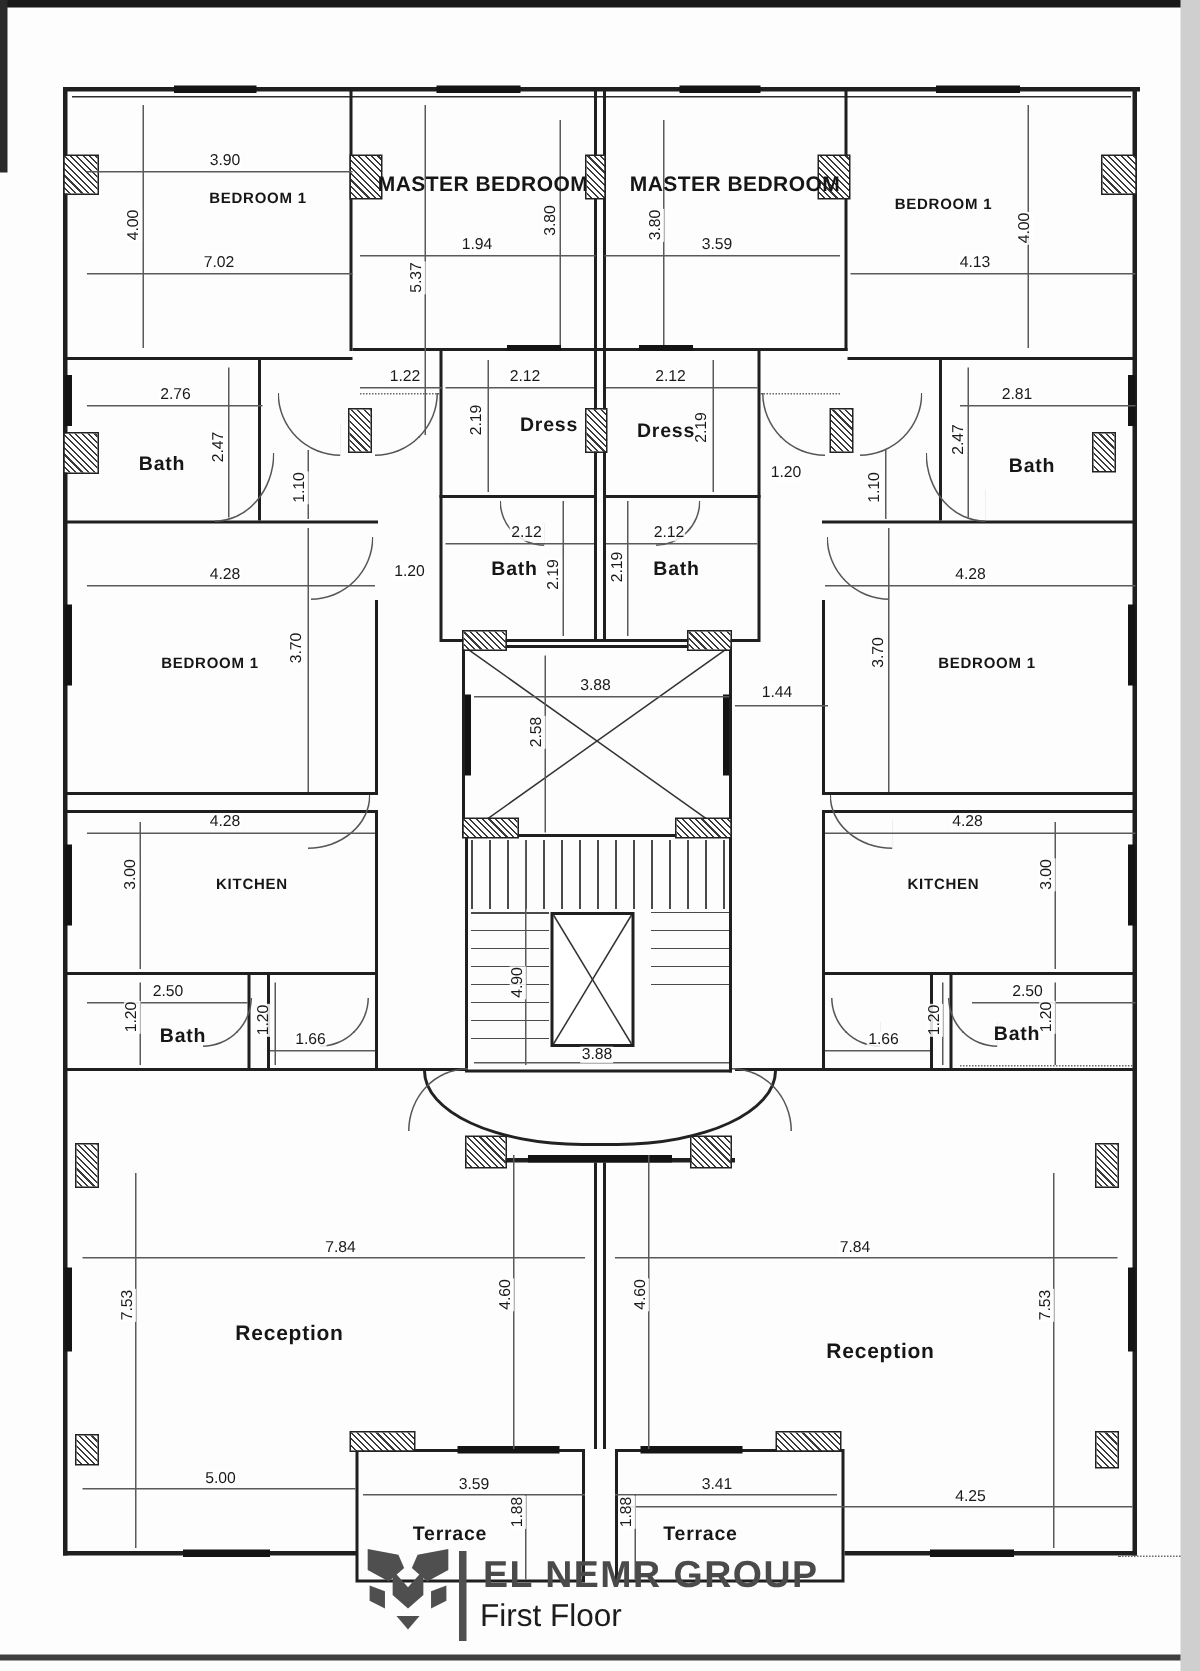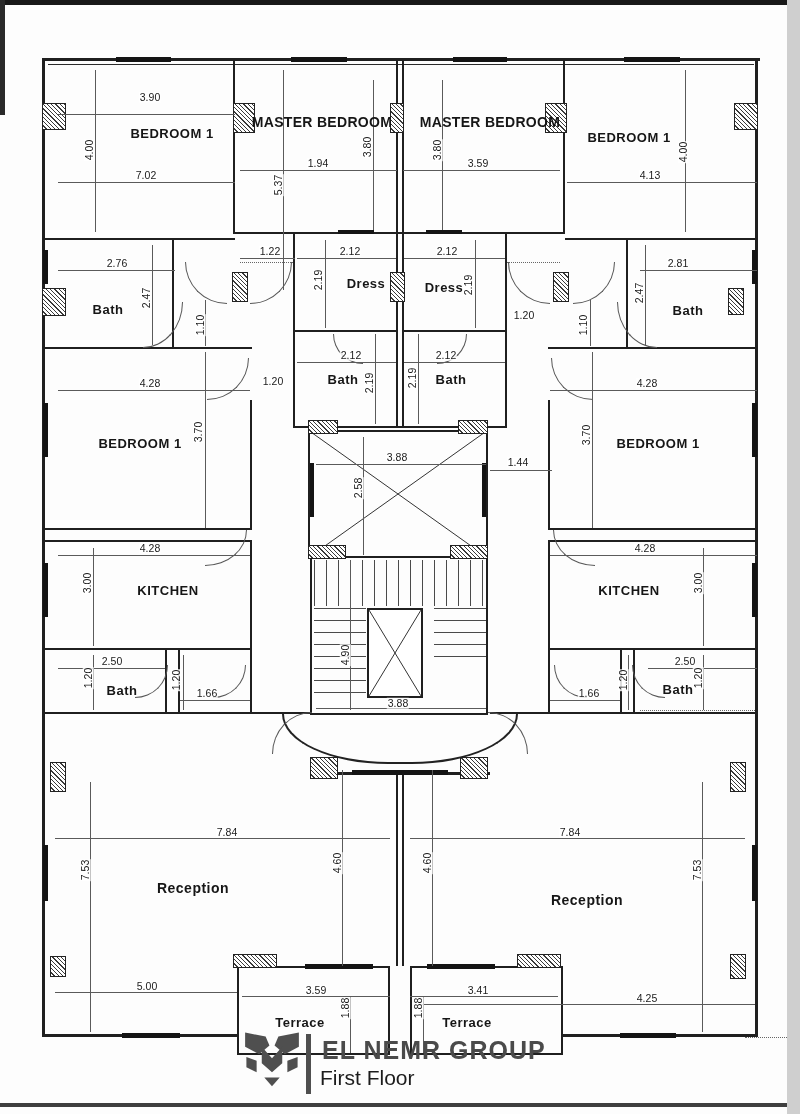--- a/index.html
+++ b/index.html
@@ -19,21 +19,21 @@
   .a-br{border-right:1.3px solid #555;border-bottom:1.3px solid #555;border-bottom-right-radius:100% 100%;}
   .treads-v{position:absolute;background:repeating-linear-gradient(90deg,#4a4a4a 0 1px,transparent 1px 12px);}
   .treads-h{position:absolute;background:repeating-linear-gradient(180deg,#4a4a4a 0 1px,transparent 1px 12px);}
   .box{position:absolute;border:2px solid #1f1f1f;box-sizing:border-box;}
   .arch{position:absolute;border:2px solid #222;border-top:none;box-sizing:border-box;
         border-bottom-left-radius:45% 100%;border-bottom-right-radius:45% 100%;}
   
   .dim,.dimv,.rl{position:absolute;white-space:nowrap;transform:translate(-50%,-50%);}
   .dim,.dimv{font-size:10.5px;color:#1a1a1a;background:rgba(255,255,255,.85);padding:0 1px;line-height:1;}
   .dimv{transform:translate(-50%,-50%) rotate(-90deg);}
-  .rl{font-weight:bold;font-size:13px;letter-spacing:.5px;color:#161616;}
+  .rl{font-weight:bold;font-size:10px;letter-spacing:.5px;color:#161616;}
   .rl.small{font-size:14px;letter-spacing:.3px;}
   .rl.soft{font-weight:600;font-size:13px;}
   
   .edge-top{position:absolute;left:0;top:0;width:800px;height:5px;background:#191919;}
   .edge-left{position:absolute;left:0;top:0;width:5px;height:115px;background:#2a2a2a;}
   .edge-right{position:absolute;right:0;top:0;width:13px;height:1114px;background:#cfcfcf;}
   .edge-bottom{position:absolute;left:0;top:1103px;width:787px;height:4px;background:#3f3f3f;}
   
   .logo-bar{position:absolute;left:306px;top:1034px;width:5px;height:60px;background:#4f4f4f;}
   .logo-name{position:absolute;left:322px;top:1036px;font-size:25px;font-weight:bold;letter-spacing:1px;color:#4a4a4a;}
@@ -262,21 +262,21 @@
   <span class="rl" style="left:658px;top:443px">BEDROOM 1</span>
   <span class="rl" style="left:168px;top:590px">KITCHEN</span>
   <span class="rl" style="left:629px;top:590px">KITCHEN</span>
   <span class="rl soft" style="left:122px;top:690px">Bath</span>
   <span class="rl soft" style="left:678px;top:689px">Bath</span>
   <span class="rl soft" style="left:193px;top:888px;font-size:14px">Reception</span>
   <span class="rl soft" style="left:587px;top:900px;font-size:14px">Reception</span>
   <span class="rl soft" style="left:300px;top:1022px">Terrace</span>
   <span class="rl soft" style="left:467px;top:1022px">Terrace</span>
 
-  <span class="dim" style="left:150px;top:97px">3.90</span>
+  <span class="dim" style="left:150px;top:107px">3.90</span>
   <span class="dim" style="left:146px;top:175px">7.02</span>
   <span class="dim" style="left:318px;top:163px">1.94</span>
   <span class="dim" style="left:478px;top:163px">3.59</span>
   <span class="dim" style="left:650px;top:175px">4.13</span>
   <span class="dim" style="left:117px;top:263px">2.76</span>
   <span class="dim" style="left:678px;top:263px">2.81</span>
   <span class="dim" style="left:270px;top:251px">1.22</span>
   <span class="dim" style="left:350px;top:251px">2.12</span>
   <span class="dim" style="left:447px;top:251px">2.12</span>
   <span class="dim" style="left:351px;top:355px">2.12</span>

